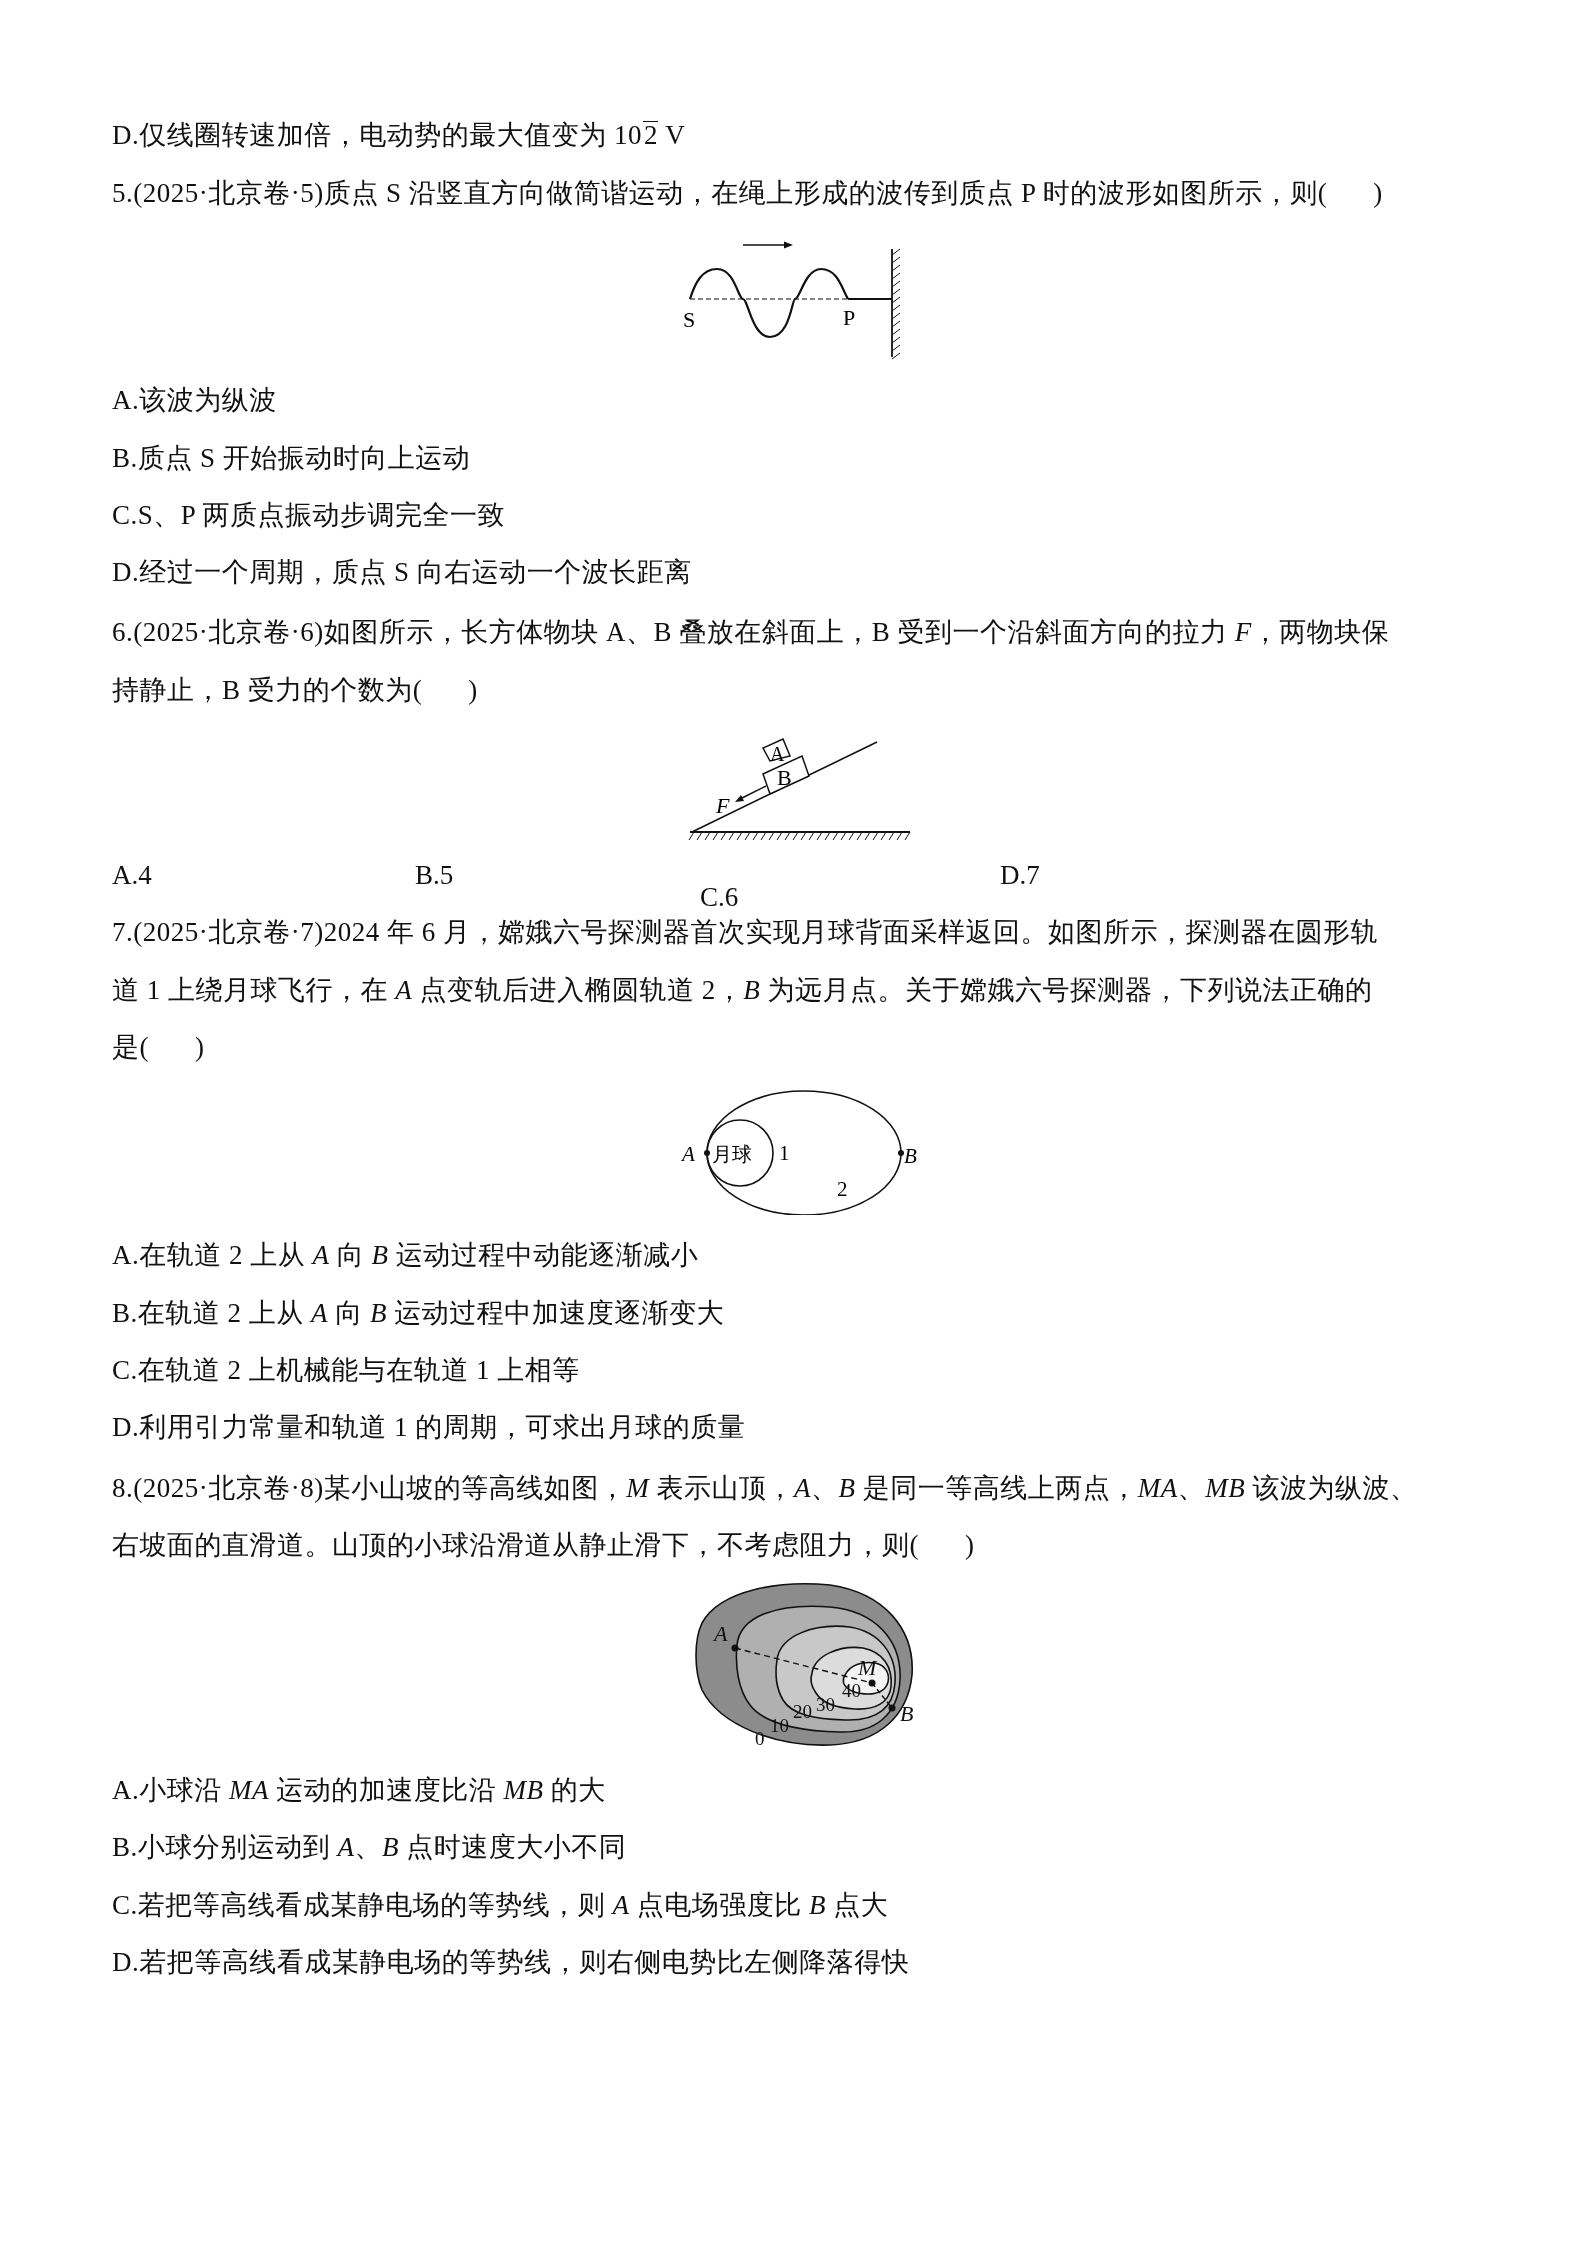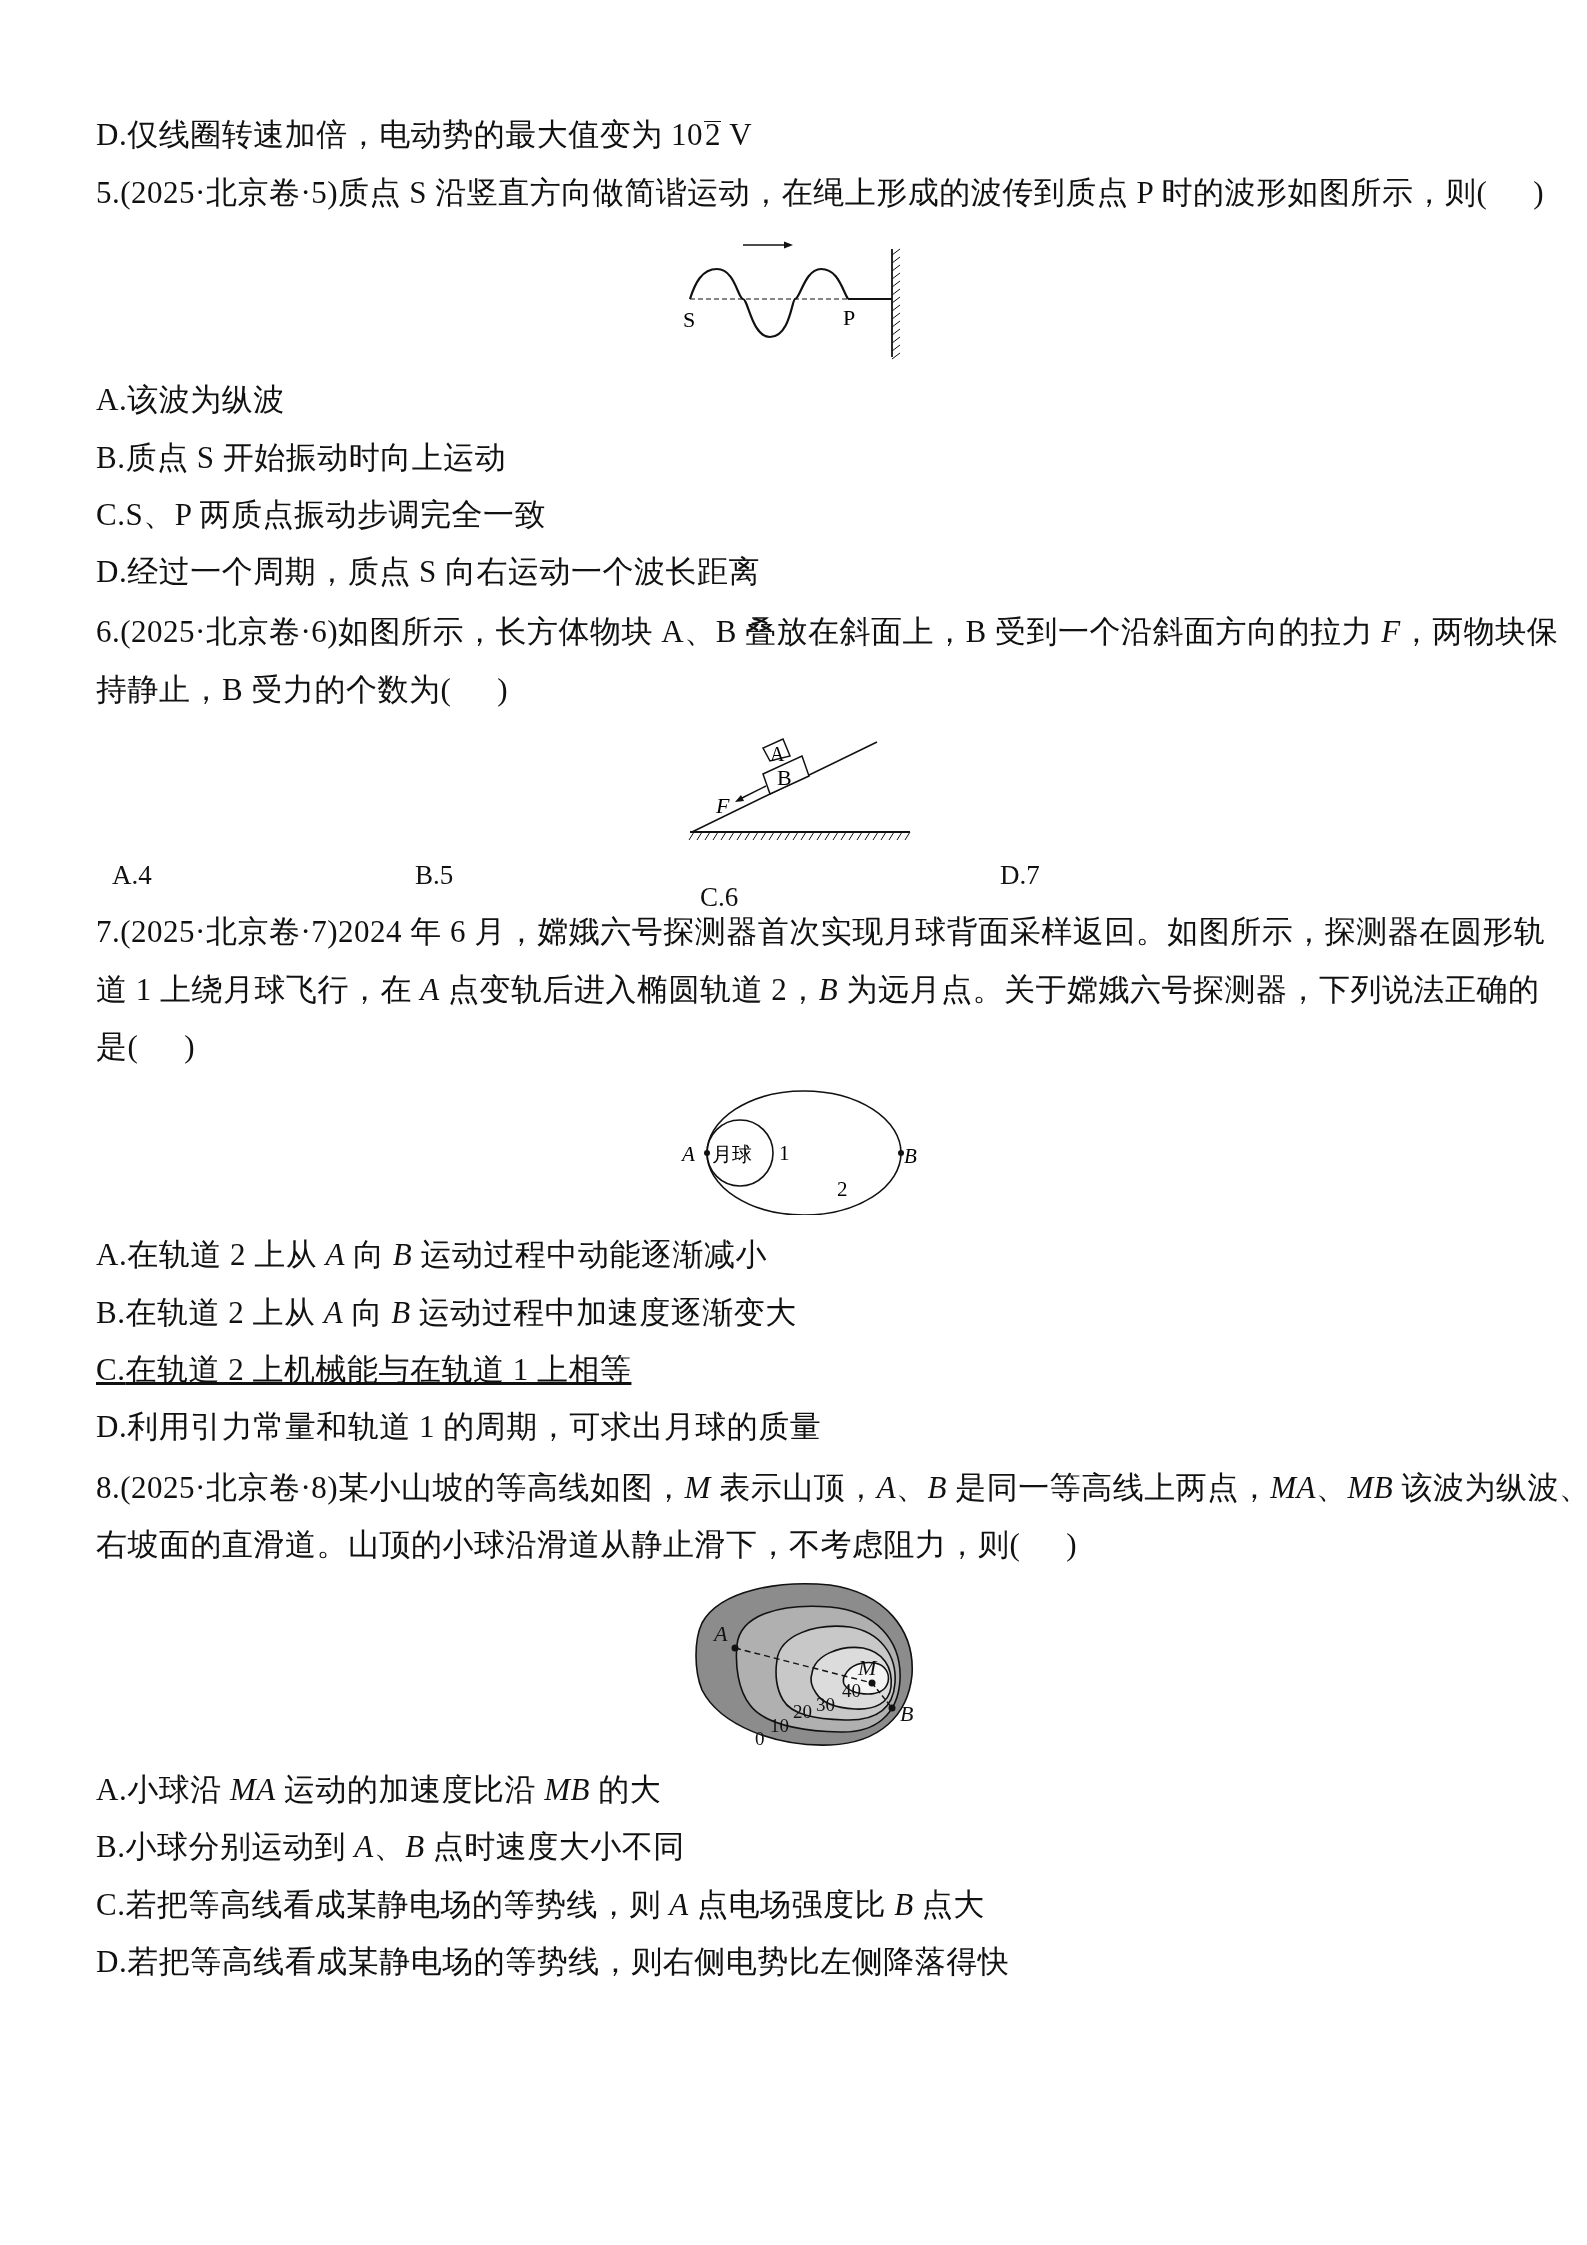--- a/index.html
+++ b/index.html
@@ -1,18 +1,18 @@
 <!DOCTYPE html>
 <html><head>
 <meta charset="utf-8">
 <style>
   html, body { margin:0; padding:0; background:#ffffff; }
   body { width:1587px; height:2245px; position:relative; overflow:hidden;
          font-family:"Liberation Serif","DejaVu Serif",serif; color:#111; }
-  .line { position:absolute; left:96px; font-size:31px; line-height:34px; white-space:nowrap; letter-spacing:0.5px; }
+  .line { position:absolute; left:112px; font-size:27px; line-height:34px; white-space:nowrap; letter-spacing:0.5px; }
   .it { font-style:italic; }
   .fig { position:absolute; }
   .opt4 { position:absolute; font-size:27px; line-height:34px; white-space:nowrap; }
   .blank { display:inline-block; width:46px; }
   .sqrt { display:inline-block; border-top:1.5px solid #111; line-height:26px; padding-left:1px; margin-left:1px; }
 </style>
 </head>
 <body>
 
 <div class="line" style="top:118px;">
@@ -134,21 +134,21 @@
   <circle cx="221" cy="78" r="3" fill="#111"></circle>
   <text x="2" y="86" font-family="Liberation Serif, serif" font-size="21" font-style="italic">A</text>
   <text x="224" y="88" font-family="Liberation Serif, serif" font-size="21" font-style="italic">B</text>
   <text x="32" y="86" font-family="DejaVu Sans, sans-serif" font-size="20">月球</text>
   <text x="99" y="85" font-family="Liberation Serif, serif" font-size="21">1</text>
   <text x="157" y="121" font-family="Liberation Serif, serif" font-size="21">2</text>
 </svg>
 
 <div class="line" style="top:1238px;"><span>A.</span><span>在轨道 2 上从 </span><span class="it">A</span><span> 向 </span><span class="it">B</span><span> 运动过程中动能逐渐减小</span></div>
 <div class="line" style="top:1296px;"><span>B.</span><span>在轨道 2 上从 </span><span class="it">A</span><span> 向 </span><span class="it">B</span><span> 运动过程中加速度逐渐变大</span></div>
-<div class="line" style="top:1353px;text-decoration:underline;"><span>C.</span><span>在轨道 2 上机械能与在轨道 1 上相等</span></div>
+<div class="line" style="top:1353px;"><span>C.</span><span>在轨道 2 上机械能与在轨道 1 上相等</span></div>
 <div class="line" style="top:1410px;"><span>D.</span><span>利用引力常量和轨道 1 的周期，可求出月球的质量</span></div>
 
 <div class="line" style="top:1471px;">
   <span>8.</span><span>(2025·北京卷·8)</span><span>某小山坡的等高线如图，</span><span class="it">M</span><span> 表示山顶，</span><span class="it">A</span><span>、</span><span class="it">B</span><span> 是同一等高线上两点，</span><span class="it">MA</span><span>、</span><span class="it">MB</span><span> 该波为纵波、</span>
 </div>
 <div class="line" style="top:1528px;">
   <span>右坡面的直滑道。山顶的小球沿滑道从静止滑下，不考虑阻力，则(</span><span class="blank"></span><span>)</span>
 </div>
 
 <svg class="fig" style="left:680px;top:1575px;" width="250" height="175" viewBox="0 0 250 175">

